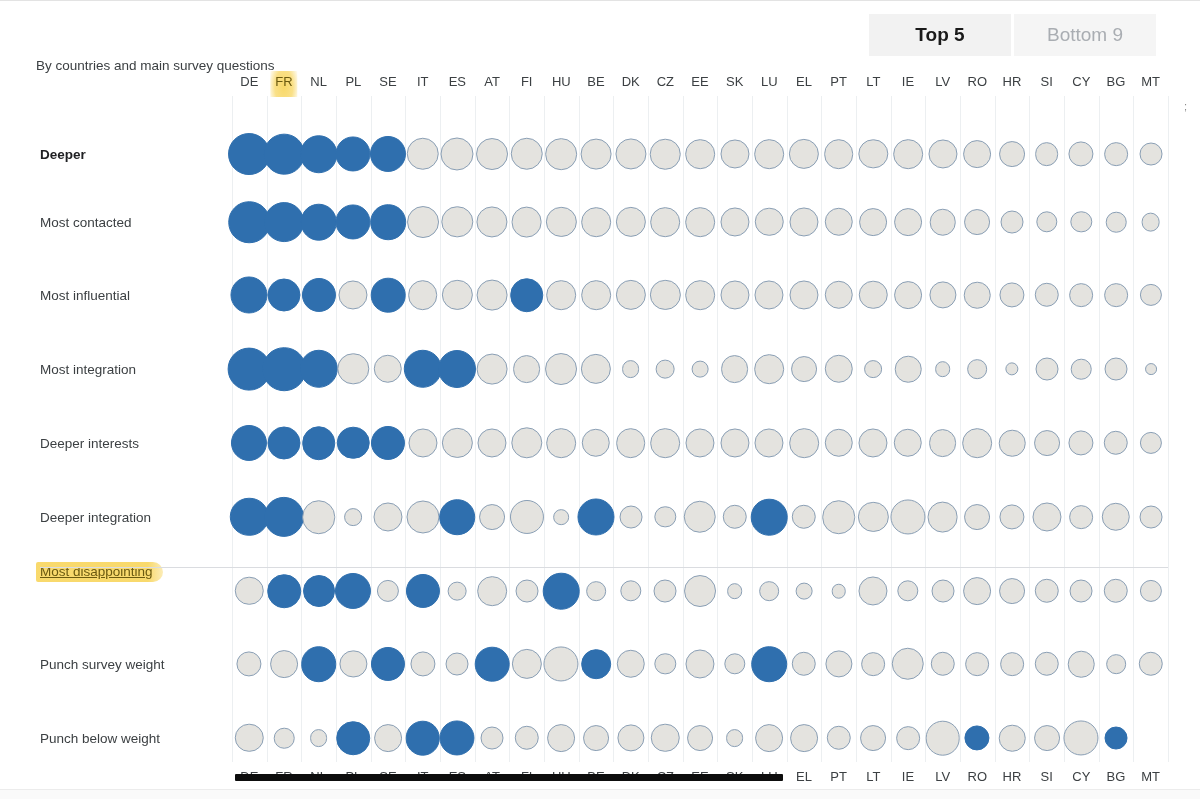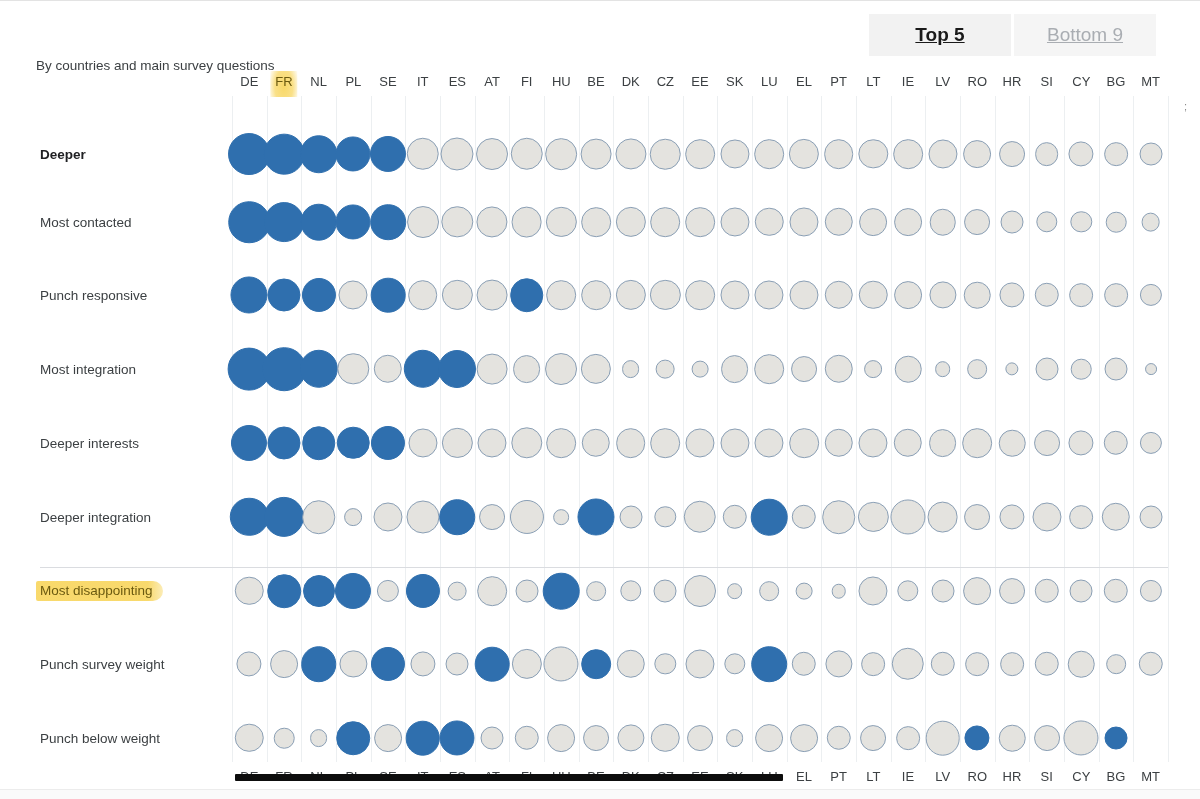--- a/index.html
+++ b/index.html
@@ -64,21 +64,20 @@
   .tab {
     width: 142px;
     height: 42px;
     display: flex;
     align-items: center;
     justify-content: center;
     font-size: 19px;
     background: #f4f4f4;
     cursor: pointer;
     user-select: none;
-    text-decoration: underline;
   }
   .tab.active {
     color: #1a1a1a;
     font-weight: bold;
     background: #f2f2f2;
   }
   .tab.inactive {
     color: #a9adb2;
     font-weight: normal;
     background: #f5f5f5;
@@ -220,25 +219,25 @@
       <div class="tab inactive">Bottom 9</div>
     </div>
   </div>
 
   <div class="edge-mark">;</div>
 
   <div class="plot">
     <div class="rowlabels" id="rowlabels">
         <div class="rowlabel bold" style="top: 58px;">Deeper</div>
         <div class="rowlabel" style="top: 126px;">Most contacted</div>
-        <div class="rowlabel" style="top: 199px;">Punch responsive</div>
+        <div class="rowlabel" style="top: 199px;">Most influential</div>
         <div class="rowlabel" style="top: 273px;">Most integration</div>
         <div class="rowlabel" style="top: 347px;">Deeper interests</div>
         <div class="rowlabel" style="top: 421px;">Deeper integration</div>
-        <div class="rowlabel hl" style="top: 495px;">Most disappointing</div>
+        <div class="rowlabel hl" style="top: 476px; text-decoration: underline;">Most disappointing</div>
         <div class="rowlabel" style="top: 568px;">Punch survey weight</div>
         <div class="rowlabel" style="top: 642px;">Punch below weight</div>
       </div>
     <div class="grid" id="grid">
         <div class="vline" style="left: 0px;"></div>
         <div class="vline" style="left: 34.6667px;"></div>
         <div class="vline" style="left: 69.3333px;"></div>
         <div class="vline" style="left: 104px;"></div>
         <div class="vline" style="left: 138.667px;"></div>
         <div class="vline" style="left: 173.333px;"></div>

